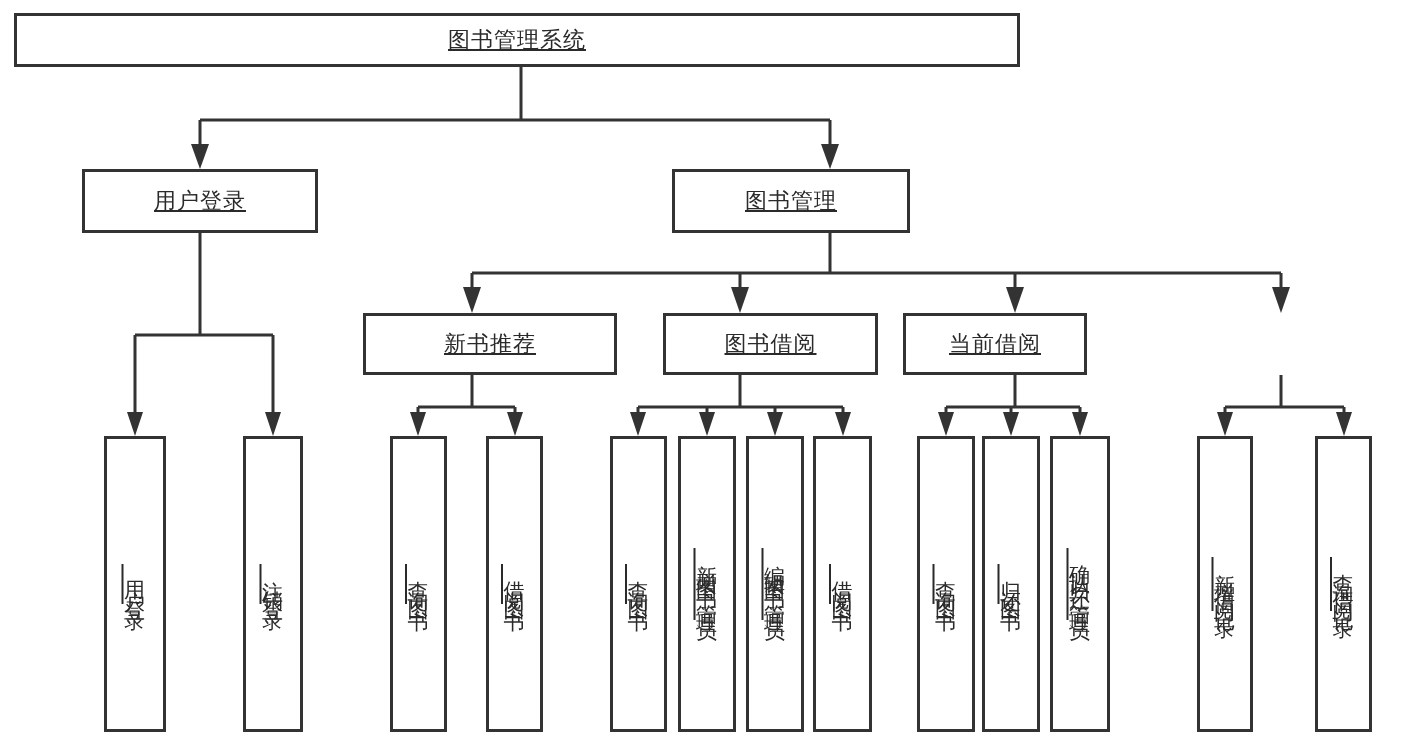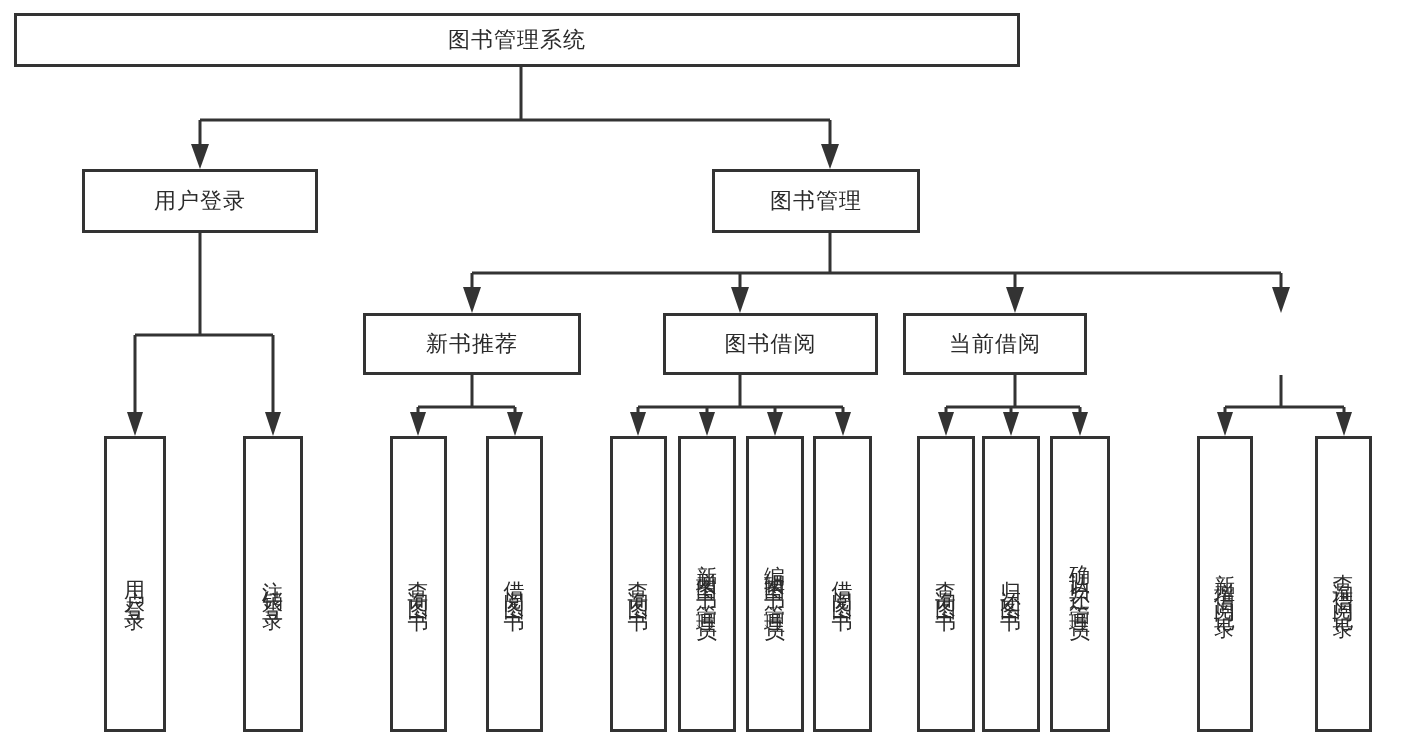--- a/index.html
+++ b/index.html
@@ -35,40 +35,41 @@
   .node, .vnode {
     position: absolute;
     box-sizing: border-box;
     background: var(--background);
     border: 3px solid var(--line);
     color: var(--text);
     display: flex;
     align-items: center;
     justify-content: center;
     text-align: center;
+    text-decoration: underline;
   }
   .node {
     font-size: 22px;
     letter-spacing: 1px;
     white-space: nowrap;
   }
   .vnode {
     writing-mode: vertical-rl;
     text-orientation: mixed;
     font-size: 21px;
     letter-spacing: 10px;
     line-height: 1;
   }
   
   .n-root { left: 14px;  top: 13px;  width: 1006px; height: 54px; }
   
   .n-ul  { left: 82px;  top: 169px; width: 236px; height: 64px; }
-  .n-bm  { left: 712px; top: 169px; width: 208px; height: 64px; }
+  .n-bm  { left: 672px; top: 169px; width: 238px; height: 64px; }
   
-  .n-nb  { left: 363px;  top: 313px; width: 218px; height: 62px; }
+  .n-nb  { left: 363px;  top: 313px; width: 254px; height: 62px; }
   .n-bb  { left: 663px;  top: 313px; width: 215px; height: 62px; }
   .n-cb  { left: 903px;  top: 313px; width: 184px; height: 62px; }
   .n-br  { left: 1173px; top: 313px; width: 216px; height: 62px; }
   
   .n-a1 { left: 104px;  top: 436px; width: 62px; height: 296px; }
   .n-a2 { left: 243px;  top: 436px; width: 60px; height: 296px; }
   .n-b1 { left: 390px;  top: 436px; width: 57px; height: 296px; }
   .n-b2 { left: 486px;  top: 436px; width: 57px; height: 296px; }
   .n-c1 { left: 610px;  top: 436px; width: 57px; height: 296px; }
   .n-c2 { left: 678px;  top: 436px; width: 58px; height: 296px; letter-spacing: 8px; }

